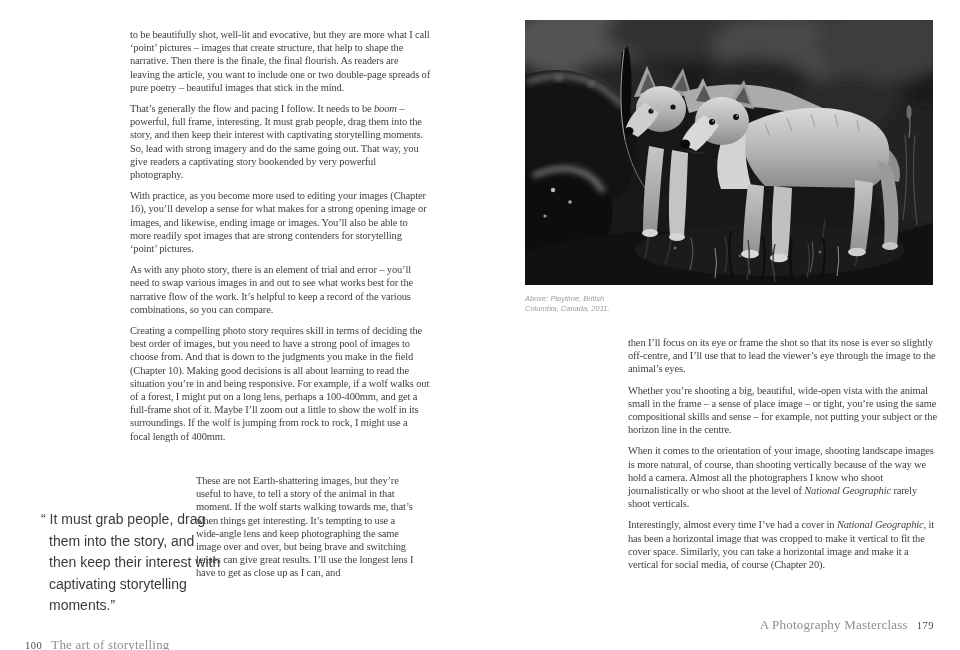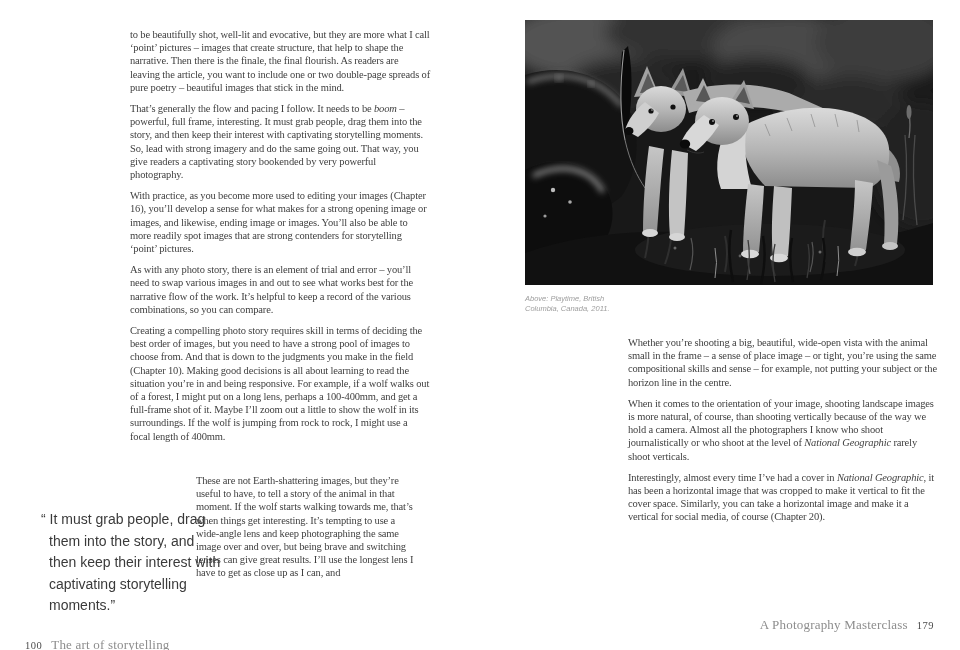--- a/index.html
+++ b/index.html
@@ -198,20 +198,21 @@
         <path d="M208,262 q-6,-30 -2,-52 M236,264 q6,-26 2,-48 M268,262 q-5,-24 -1,-44 M296,260 q6,-22 2,-42" stroke="#0e0e0e" stroke-width="2.4"></path>
         <path d="M222,260 q4,-22 1,-40 M250,262 q-4,-20 0,-38 M282,258 q4,-18 1,-34" stroke="#3a3a3a" stroke-width="1.3"></path>
         <path d="M190,258 q3,-16 0,-30 M312,256 q3,-16 1,-30" stroke="#8f8f8f" stroke-width="1"></path>
       </g>
     </svg>
   </div>
 
   <figcaption class="caption"><i>Above: </i><i>Playtime</i><span>, British Columbia, Canada, 2011.</span></figcaption>
 
   <div class="bodycol col-right">
+    <p><span>then I’ll focus on its eye or frame the shot so that its nose is ever so slightly off-centre, and I’ll use that to lead the viewer’s eye through the image to the animal’s eyes.</span></p>
     <p><span>Whether you’re shooting a big, beautiful, wide-open vista with the animal small in the frame – a sense of place image – or tight, you’re using the same compositional skills and sense – for example, not putting your subject or the horizon line in the centre.</span></p>
     <p><span>When it comes to the orientation of your image, shooting landscape images is more natural, of course, than shooting vertically because of the way we hold a camera. Almost all the photographers I know who shoot journalistically or who shoot at the level of </span><i>National Geographic</i><span> rarely shoot verticals.</span></p>
     <p><span>Interestingly, almost every time I’ve had a cover in </span><i>National Geographic</i><span>, it has been a horizontal image that was cropped to make it vertical to fit the cover space. Similarly, you can take a horizontal image and make it a vertical for social media, of course (Chapter 20).</span></p>
   </div>
 
   <footer class="folio folio-right">
     <span class="running-head">A Photography Masterclass</span>
     <span class="pagenum">179</span>
   </footer>
 

